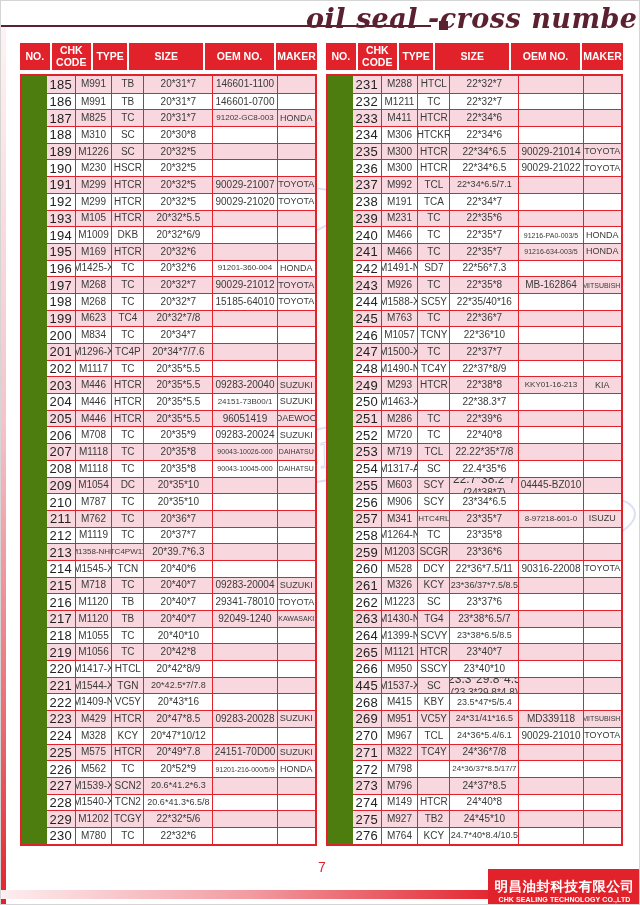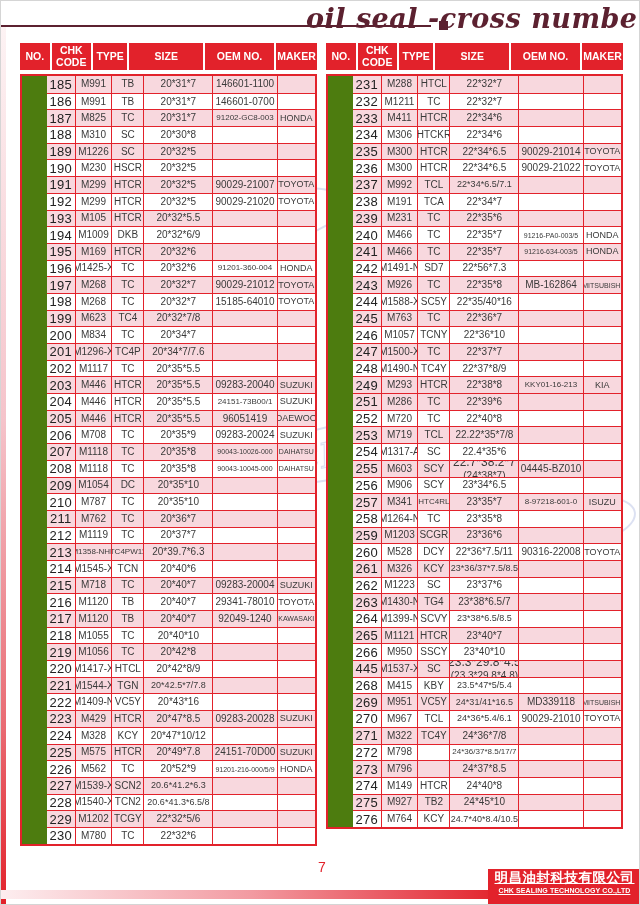--- a/index.html
+++ b/index.html
@@ -62,21 +62,21 @@
   .page-number{
     position:absolute;left:310px;top:858px;width:22px;text-align:center;
     color:var(--red);font-size:14px;
   }
   .footer-bar{
     position:absolute;left:0;top:889px;width:557px;height:9px;
     background:linear-gradient(90deg,#fdeef0 0%,#f29aa1 45%,var(--red) 90%);
   }
   .company-box{
     position:absolute;left:487px;top:868px;width:153px;height:37px;
-    background:var(--red);color:#fff;text-align:center;box-sizing:border-box;padding-top:2px;text-decoration:underline;
+    background:var(--red);color:#fff;text-align:center;box-sizing:border-box;padding-top:11px;
   }
   .company-cn{font-size:13.5px;font-weight:bold;letter-spacing:0.5px;line-height:1.1;}
   .company-en{font-size:7px;font-weight:bold;letter-spacing:0.1px;line-height:1.3;}
   .wm{position:absolute;opacity:0.40;pointer-events:none;}
   .wm text{font-family:"DejaVu Serif",serif;font-style:italic;}
   .reg{
     position:absolute;color:#cfb4bd;font-size:9px;opacity:0.8;pointer-events:none;
     font-family:"DejaVu Sans",sans-serif;
   }
 </style>
@@ -668,20 +668,28 @@
           <div class="td c5"></div>
         </div>
         <div class="tr pink">
           <div class="td c0">249</div>
           <div class="td c1">M293</div>
           <div class="td c2">HTCR</div>
           <div class="td c3">22*38*8</div>
           <div class="td c4 fs8">KKY01-16-213</div>
           <div class="td c5">KIA</div>
         </div>
+        <div class="tr white">
+          <div class="td c0">250</div>
+          <div class="td c1">M1463-X</div>
+          <div class="td c2"></div>
+          <div class="td c3">22*38.3*7</div>
+          <div class="td c4"></div>
+          <div class="td c5"></div>
+        </div>
         <div class="tr pink">
           <div class="td c0">251</div>
           <div class="td c1">M286</div>
           <div class="td c2">TC</div>
           <div class="td c3">22*39*6</div>
           <div class="td c4"></div>
           <div class="td c5"></div>
         </div>
         <div class="tr white">
           <div class="td c0">252</div>

